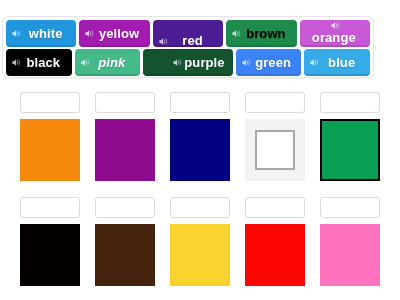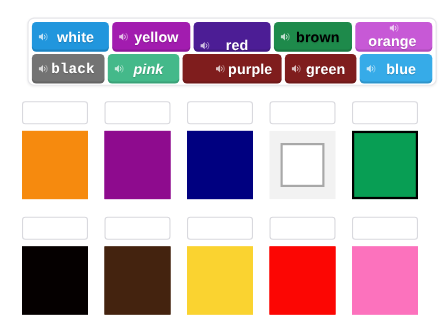--- a/index.html
+++ b/index.html
@@ -12,21 +12,21 @@
     width: 400px;
     height: 300px;
     overflow: hidden;
     font-family: "Liberation Sans", sans-serif;
     position: relative;
   }
 
   
   #word-panel {
     position: absolute;
-    left: 25px;
+    left: 2px;
     top: 16px;
     width: 372px;
     height: 62px;
     background: #ffffff;
     border: 1px solid #e6e6ea;
     border-radius: 6px;
     box-shadow: 0 1px 2px rgba(0,0,0,0.06);
     box-sizing: border-box;
     padding: 3px;
   }
@@ -171,51 +171,51 @@
           <svg class="spk" viewBox="0 0 16 16" xmlns="http://www.w3.org/2000/svg">
             <path d="M2 6 h2.3 L7.4 3.2 v9.6 L4.3 10 H2 z" fill="#ffffff"></path>
             <path d="M9.3 5.6 a3.4 3.4 0 0 1 0 4.8" stroke="#ffffff" stroke-width="1.3" fill="none" stroke-linecap="round"></path>
             <path d="M11.3 3.6 a6.2 6.2 0 0 1 0 8.8" stroke="#ffffff" stroke-width="1.1" fill="none" stroke-linecap="round" opacity="0.75"></path>
           </svg>
         </span>
         <span class="label" style="color: rgb(255, 255, 255);">orange</span>
       </div>
     </div>
   <div class="tile-row" id="tile-row-2">
-      <div class="word-tile" style="background: #737373; font-family: Liberation Mono, monospace;">
+      <div class="word-tile" style="background: #000000;">
         <span style="display: flex;">
           <svg class="spk" viewBox="0 0 16 16" xmlns="http://www.w3.org/2000/svg">
             <path d="M2 6 h2.3 L7.4 3.2 v9.6 L4.3 10 H2 z" fill="#ffffff"></path>
             <path d="M9.3 5.6 a3.4 3.4 0 0 1 0 4.8" stroke="#ffffff" stroke-width="1.3" fill="none" stroke-linecap="round"></path>
             <path d="M11.3 3.6 a6.2 6.2 0 0 1 0 8.8" stroke="#ffffff" stroke-width="1.1" fill="none" stroke-linecap="round" opacity="0.75"></path>
           </svg>
         </span>
         <span class="label" style="color: rgb(255, 255, 255);">black</span>
       </div>
       <div class="word-tile" style="background: rgb(68, 185, 138);">
         <span style="display: flex;">
           <svg class="spk" viewBox="0 0 16 16" xmlns="http://www.w3.org/2000/svg">
             <path d="M2 6 h2.3 L7.4 3.2 v9.6 L4.3 10 H2 z" fill="#ffffff"></path>
             <path d="M9.3 5.6 a3.4 3.4 0 0 1 0 4.8" stroke="#ffffff" stroke-width="1.3" fill="none" stroke-linecap="round"></path>
             <path d="M11.3 3.6 a6.2 6.2 0 0 1 0 8.8" stroke="#ffffff" stroke-width="1.1" fill="none" stroke-linecap="round" opacity="0.75"></path>
           </svg>
         </span>
         <span class="label" style="color: rgb(255, 255, 255); font-style: italic;">pink</span>
       </div>
-      <div class="word-tile" style="background: #7f1d1d; padding-left: 29px;">
+      <div class="word-tile" style="background: #14532d; padding-left: 29px;">
         <span style="display: flex;">
           <svg class="spk" viewBox="0 0 16 16" xmlns="http://www.w3.org/2000/svg">
             <path d="M2 6 h2.3 L7.4 3.2 v9.6 L4.3 10 H2 z" fill="#ffffff"></path>
             <path d="M9.3 5.6 a3.4 3.4 0 0 1 0 4.8" stroke="#ffffff" stroke-width="1.3" fill="none" stroke-linecap="round"></path>
             <path d="M11.3 3.6 a6.2 6.2 0 0 1 0 8.8" stroke="#ffffff" stroke-width="1.1" fill="none" stroke-linecap="round" opacity="0.75"></path>
           </svg>
         </span>
         <span class="label" style="color: rgb(255, 255, 255);">purple</span>
       </div>
-      <div class="word-tile" style="background: #7f1d1d;">
+      <div class="word-tile" style="background: #3b82f6;">
         <span style="display: flex;">
           <svg class="spk" viewBox="0 0 16 16" xmlns="http://www.w3.org/2000/svg">
             <path d="M2 6 h2.3 L7.4 3.2 v9.6 L4.3 10 H2 z" fill="#ffffff"></path>
             <path d="M9.3 5.6 a3.4 3.4 0 0 1 0 4.8" stroke="#ffffff" stroke-width="1.3" fill="none" stroke-linecap="round"></path>
             <path d="M11.3 3.6 a6.2 6.2 0 0 1 0 8.8" stroke="#ffffff" stroke-width="1.1" fill="none" stroke-linecap="round" opacity="0.75"></path>
           </svg>
         </span>
         <span class="label" style="color: rgb(255, 255, 255);">green</span>
       </div>
       <div class="word-tile" style="background: rgb(54, 171, 232);">

